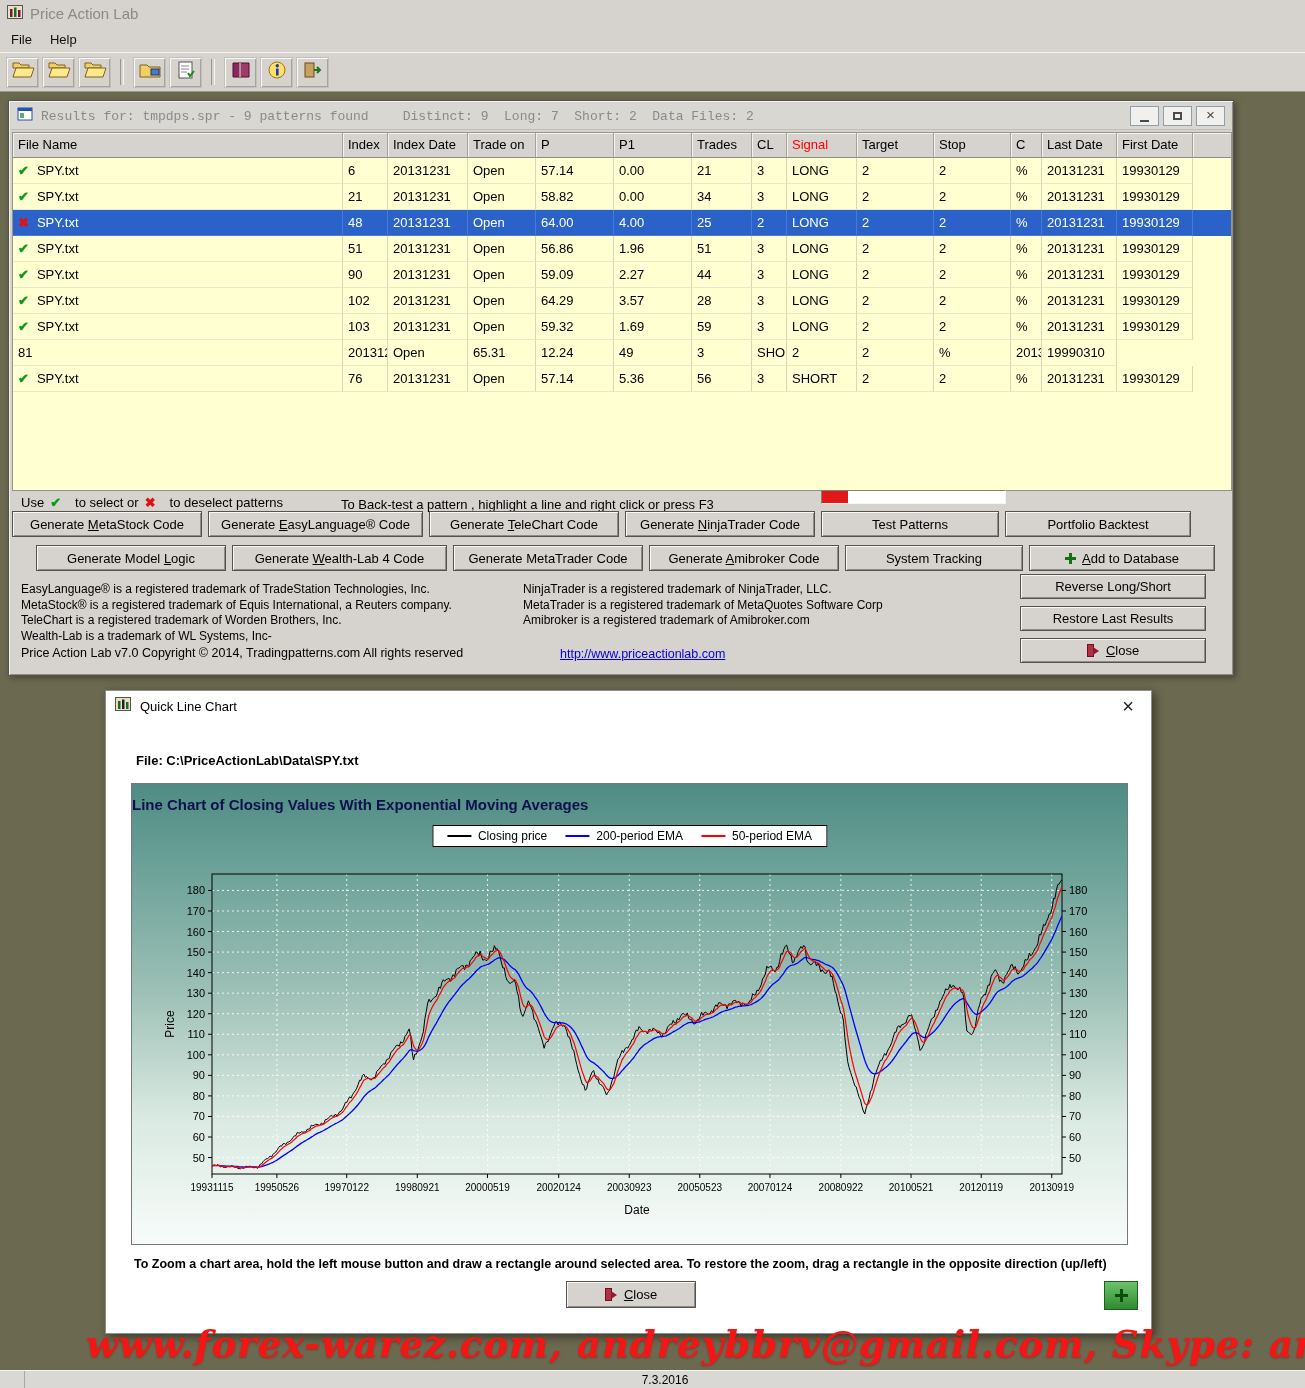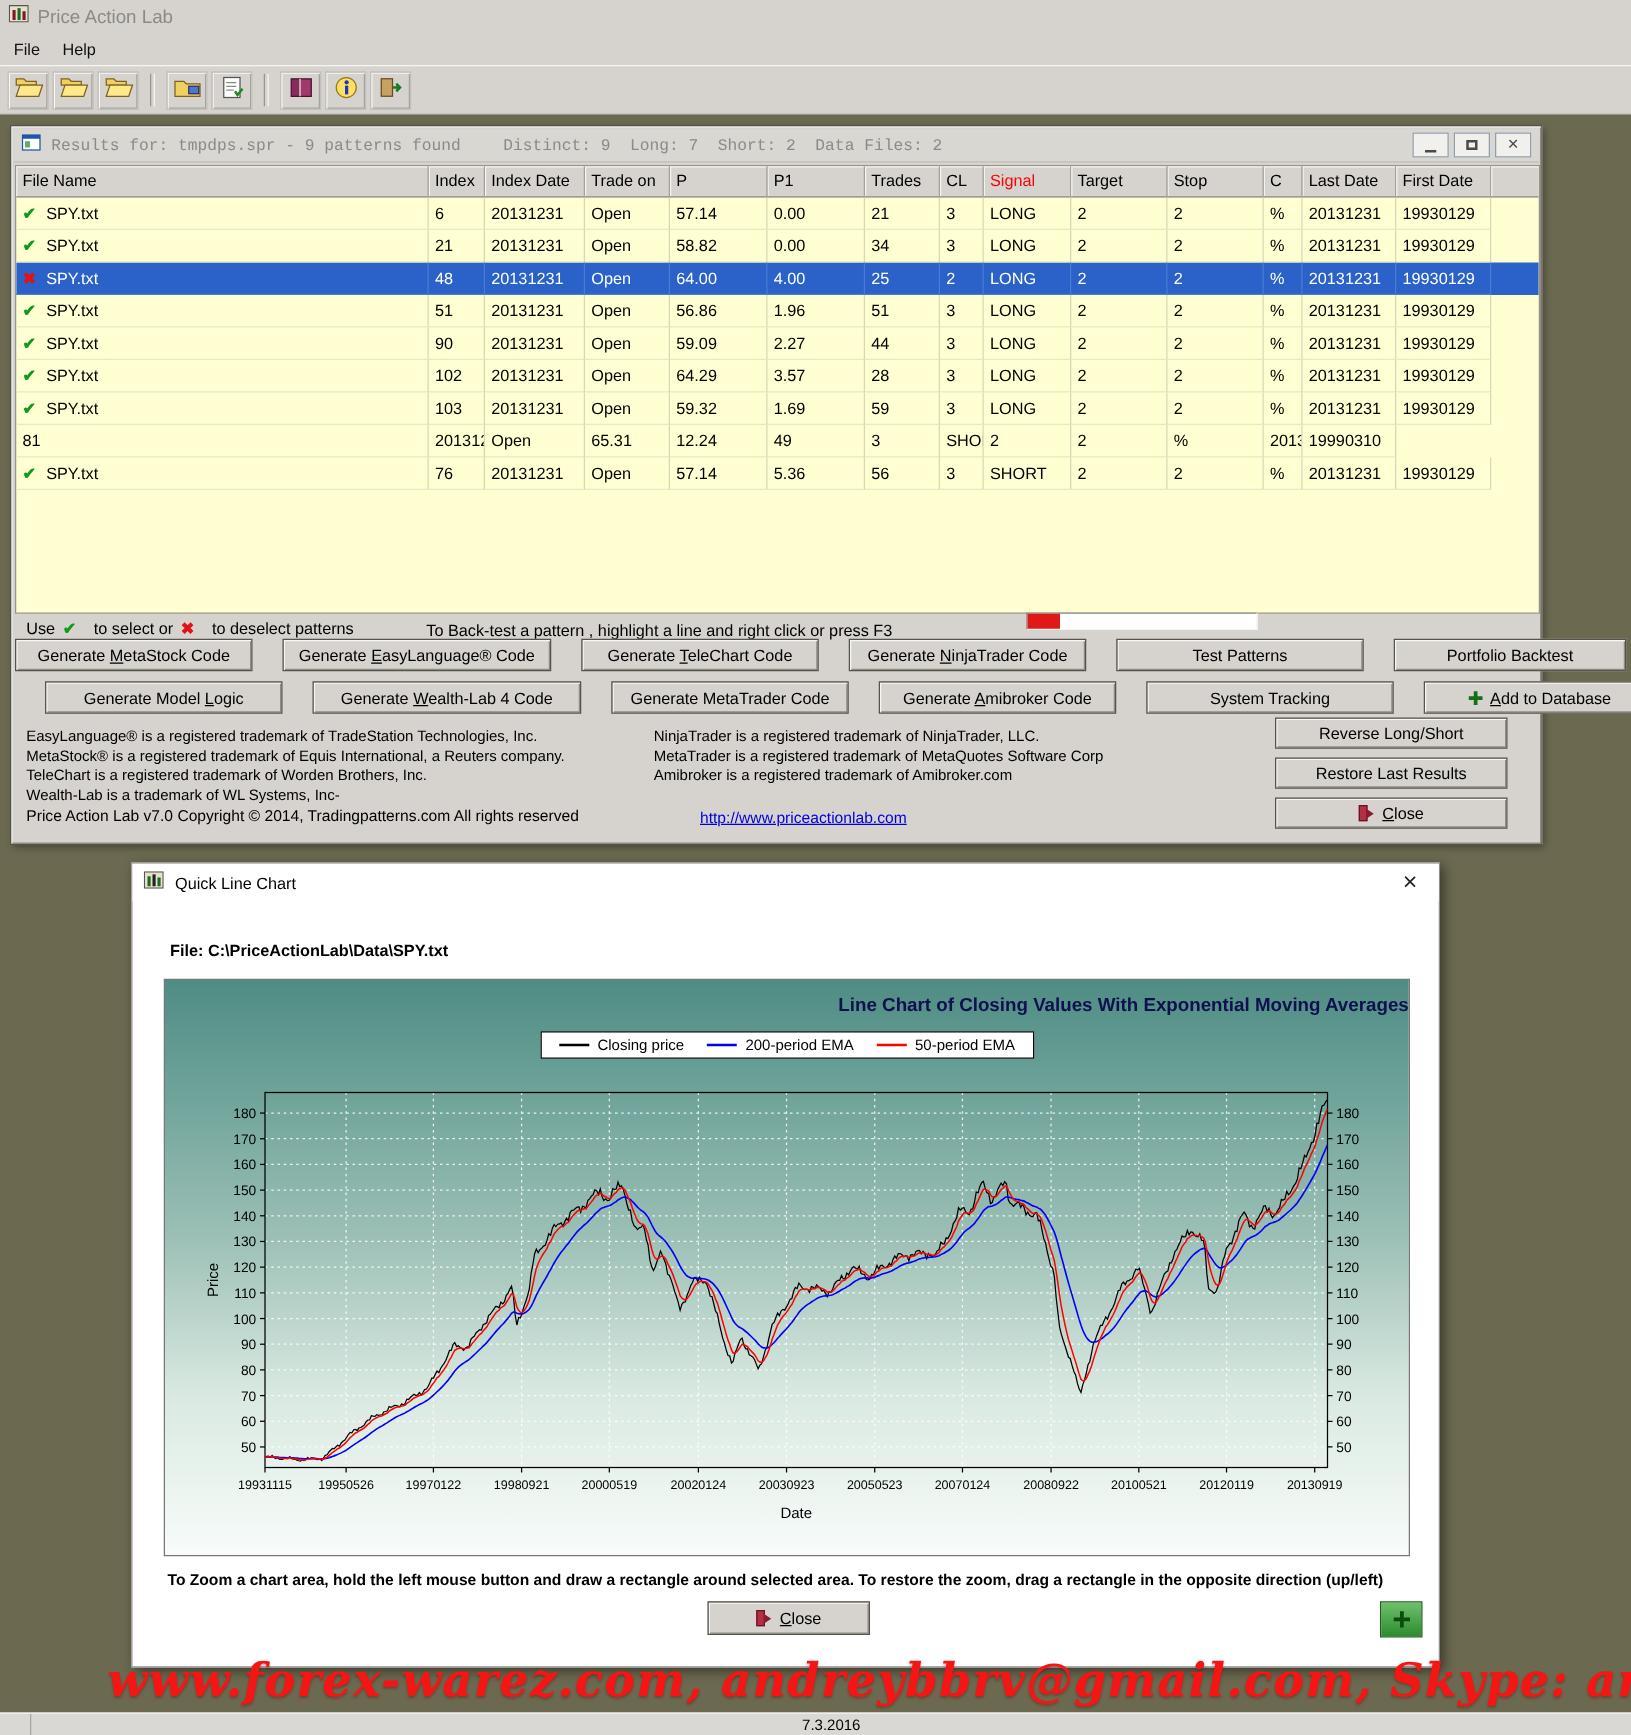--- a/index.html
+++ b/index.html
@@ -56,28 +56,28 @@
   .hint-line{position:absolute;left:12px;top:394px;display:flex;gap:6px;align-items:center;font-size:13px;}
   .backtest-hint{position:absolute;left:332px;top:396px;font-size:13px;}
   .progress{position:absolute;left:812px;top:389px;width:183px;height:12px;background:#fff;
     border:1px solid;border-color:#84827a #f6f5f2 #f6f5f2 #84827a;}
   .progress-fill{height:100%;width:26px;background:#e01818;}
   
   .win-btn{height:26px;background:#d6d3ce;border:1px solid #55534b;
     box-shadow:inset 1px 1px 0 #f8f7f4, inset -1px -1px 0 #8e8c84;
     font-size:13px;font-family:inherit;display:flex;align-items:center;justify-content:center;gap:6px;
     padding:0;color:#000;cursor:default;}
-  .btn-row{position:absolute;left:3px;display:flex;gap:24px;}
+  .btn-row{position:absolute;left:3px;display:flex;gap:6px;}
   #btnrow1{top:410px;} #btnrow2{top:444px;margin-left:24px;}
   .btn-row .win-btn{flex:none;}
   .btn-row .win-btn:nth-child(1){width:190px;}
   .btn-row .win-btn:nth-child(2){width:215px;}
   .btn-row .win-btn:nth-child(3){width:190px;}
   .btn-row .win-btn:nth-child(4){width:190px;}
-  .btn-row .win-btn:nth-child(5){width:198px;text-align:center;}
+  .btn-row .win-btn:nth-child(5){width:178px;text-align:center;}
   .btn-row .win-btn:nth-child(6){width:186px;}
   .right-stack{position:absolute;left:1011px;top:473px;width:186px;display:flex;flex-direction:column;gap:7px;}
   .right-stack .win-btn{width:100%;height:25px;}
   .plus-ico{position:relative;width:11px;height:11px;flex:none;}
   .plus-ico::before{content:"";position:absolute;left:4px;top:0;width:3px;height:11px;background:#156f15;}
   .plus-ico::after{content:"";position:absolute;left:0;top:4px;width:11px;height:3px;background:#156f15;}
   .door-ico{position:relative;width:13px;height:13px;flex:none;}
   .door-ico::before{content:"";position:absolute;left:0;top:0;width:7px;height:13px;background:#b23044;
     border:1px solid #6e1022;box-sizing:border-box;}
   .door-ico::after{content:"";position:absolute;left:6px;top:3px;width:0;height:0;
@@ -89,21 +89,21 @@
   .rw-link{position:absolute;left:551px;top:546px;font-size:12.5px;color:#0000dd;text-decoration:underline;}
   
   .chart-dialog{position:absolute;left:105px;top:690px;width:1045px;height:642px;background:#fff;
     border:1px solid #8f8f8f;box-shadow:3px 3px 9px rgba(0,0,0,.45);z-index:5;}
   .cd-titlebar{height:30px;display:flex;align-items:center;gap:9px;padding:0 9px;background:#fff;}
   .cd-title{font-size:13px;color:#000;}
   .cd-x{margin-left:auto;font-size:20px;color:#222;width:28px;text-align:center;line-height:26px;}
   .cd-file{position:absolute;left:30px;top:62px;font-size:13px;font-weight:bold;color:#000;}
   .chart-panel{position:absolute;left:25px;top:92px;width:995px;height:460px;border:1px solid #777;
     background:linear-gradient(180deg,#4f8c84 0%,#6ba198 18%,#9dc0b6 45%,#d9e9e1 72%,#f8fcfa 100%);overflow:hidden;}
-  .chart-title{position:absolute;left:0;top:12px;width:100%;text-align:right;font-size:15px;font-weight:bold;color:#10104e;}
+  .chart-title{position:absolute;left:0;top:12px;width:100%;text-align:left;font-size:15px;font-weight:bold;color:#10104e;}
   .chart-legend{position:absolute;left:50%;transform:translateX(-50%);top:41px;display:flex;gap:18px;
     align-items:center;background:#fff;border:1px solid #000;padding:3px 14px;white-space:nowrap;}
   .leg-item{display:flex;align-items:center;gap:7px;font-size:12px;color:#000;}
   .leg-line{width:24px;height:2px;display:inline-block;}
   svg.chartsvg{position:absolute;left:0;top:0;}
   svg.chartsvg text{font-family:"Liberation Sans",sans-serif;fill:#000;}
   svg.chartsvg .tick{font-size:11px;}
   svg.chartsvg .tick-x{font-size:10px;}
   svg.chartsvg .axis-label{font-size:12px;}
   .cd-note{position:absolute;left:28px;top:566px;width:995px;font-size:12.5px;font-weight:bold;color:#000;}

